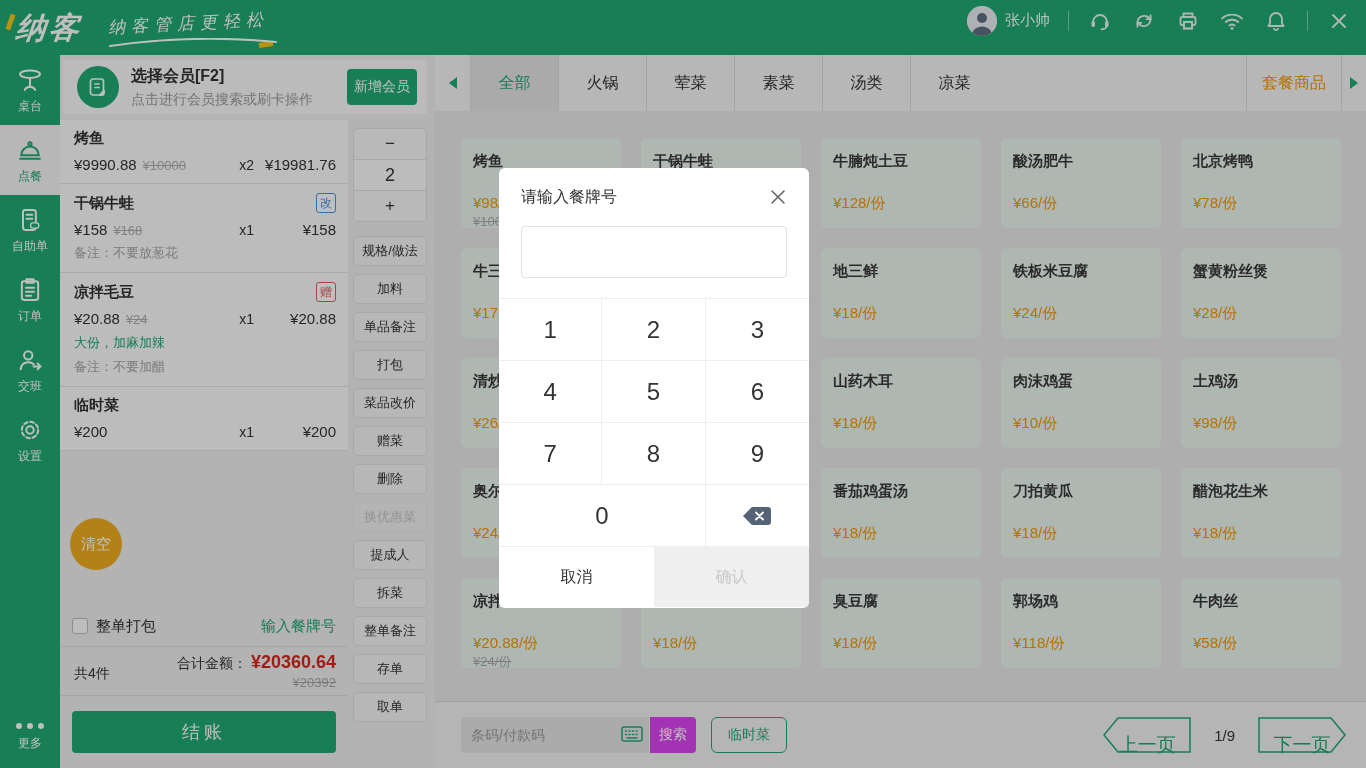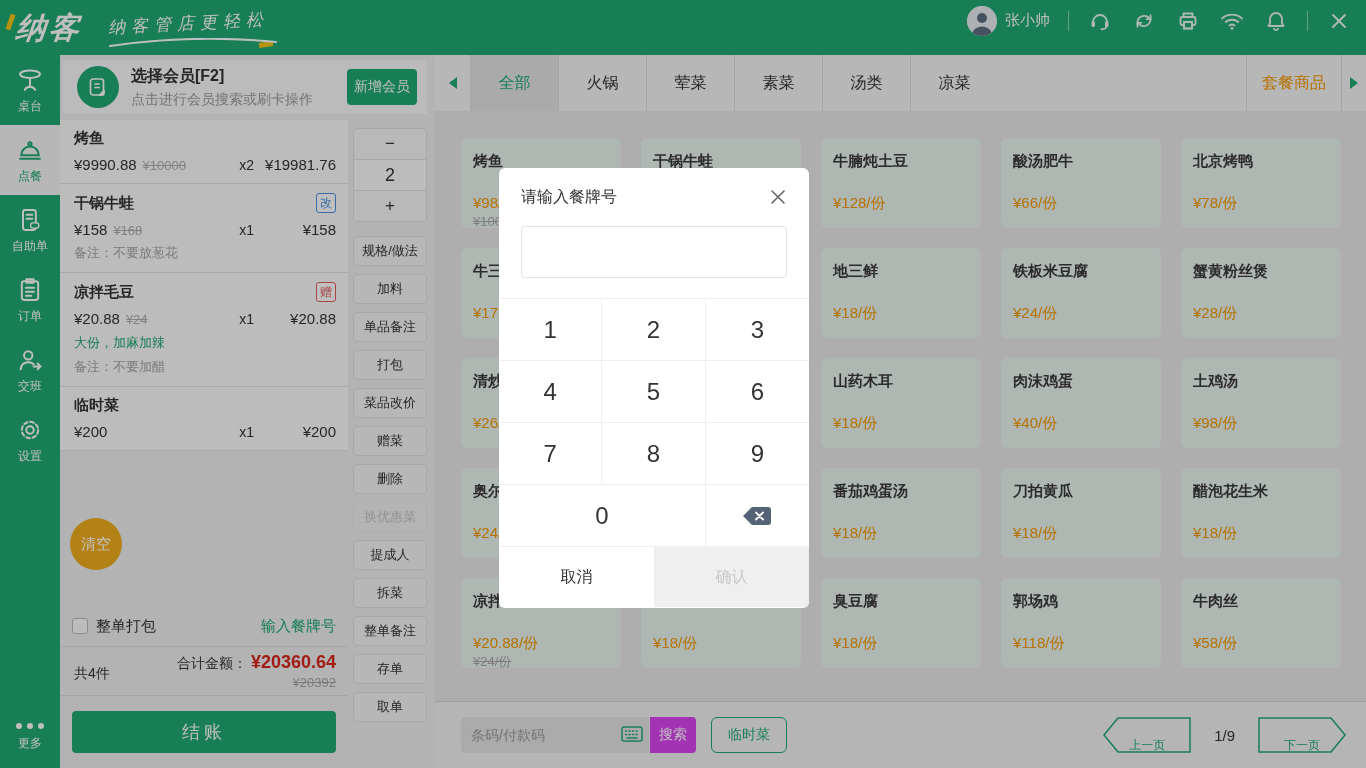--- a/index.html
+++ b/index.html
@@ -95,21 +95,21 @@
   .p-orig { position:absolute; left:12px; top:75px; font-size:13px; color:#a9a9a9; text-decoration:line-through; }
 
   .bottom-bar { position:absolute; left:0; right:0; top:646px; height:67px; background:#f2f2f2; border-top:1px solid #d6d6d6; }
   .code-input { position:absolute; left:26px; top:15px; width:188px; height:36px; background:#e4e4e4; border:none; border-radius:4px 0 0 4px; padding:0 34px 0 10px; font-size:14px; color:#333; }
   .code-input::placeholder { color:#9a9a9a; }
   .kb-icon { position:absolute; left:186px; top:23px; cursor:pointer; }
   .search-btn { position:absolute; left:215px; top:15px; width:46px; height:36px; background:#d946ef; color:#fff; border:none; border-radius:0 4px 4px 0; font-size:14px; cursor:pointer; }
   .temp-btn { position:absolute; left:276px; top:15px; width:76px; height:36px; background:transparent; border:1px solid #1fa873; border-radius:6px; color:#1fa873; font-size:14px; cursor:pointer; }
   .pager { position:absolute; right:19px; top:15px; display:flex; align-items:center; gap:22px; }
   .pg-btn { position:relative; width:90px; height:36px; cursor:pointer; }
-  .pg-btn span { position:absolute; inset:0; display:flex; align-items:center; justify-content:center; font-size:12px; color:#1fa873;margin-top:20px; }
+  .pg-btn span { position:absolute; inset:0; display:flex; align-items:center; justify-content:center; font-size:19px; color:#1fa873;margin-top:20px; }
   .pg-num { font-size:15px; color:#333; }
 
   
   .dim { position:absolute; inset:0; background:rgba(0,0,0,.25); z-index:40; }
   .modal { position:absolute; left:499px; top:168px; width:310px; height:440px; background:#fff; border-radius:6px; z-index:50; overflow:hidden; }
   .m-head { height:58px; display:flex; align-items:center; justify-content:space-between; padding:0 20px 0 22px; }
   .m-title { font-size:16px; color:#333; }
   .m-close { width:22px; height:22px; display:flex; align-items:center; justify-content:center; cursor:pointer; }
   .m-input { display:block; margin:0 22px; width:266px; height:52px; border:1px solid #e2e2e2; border-radius:4px; font-size:20px; padding:0 12px; color:#333; }
   .m-pad { margin-top:20px; display:grid; grid-template-columns:1fr 1fr 1fr; grid-auto-rows:62px; border-top:1px solid #efefef; }
@@ -436,21 +436,21 @@
       <div class="card">
           <div class="p-name"></div>
           <div class="p-price"></div>
         </div>
       <div class="card">
           <div class="p-name">山药木耳</div>
           <div class="p-price">¥18/份</div>
         </div>
       <div class="card">
           <div class="p-name">肉沫鸡蛋</div>
-          <div class="p-price">¥40/份</div>
+          <div class="p-price">¥10/份</div>
         </div>
       <div class="card">
           <div class="p-name">土鸡汤</div>
           <div class="p-price">¥98/份</div>
         </div>
       <div class="card">
           <div class="p-name">奥尔</div>
           <div class="p-price">¥24/份</div>
         </div>
       <div class="card">

